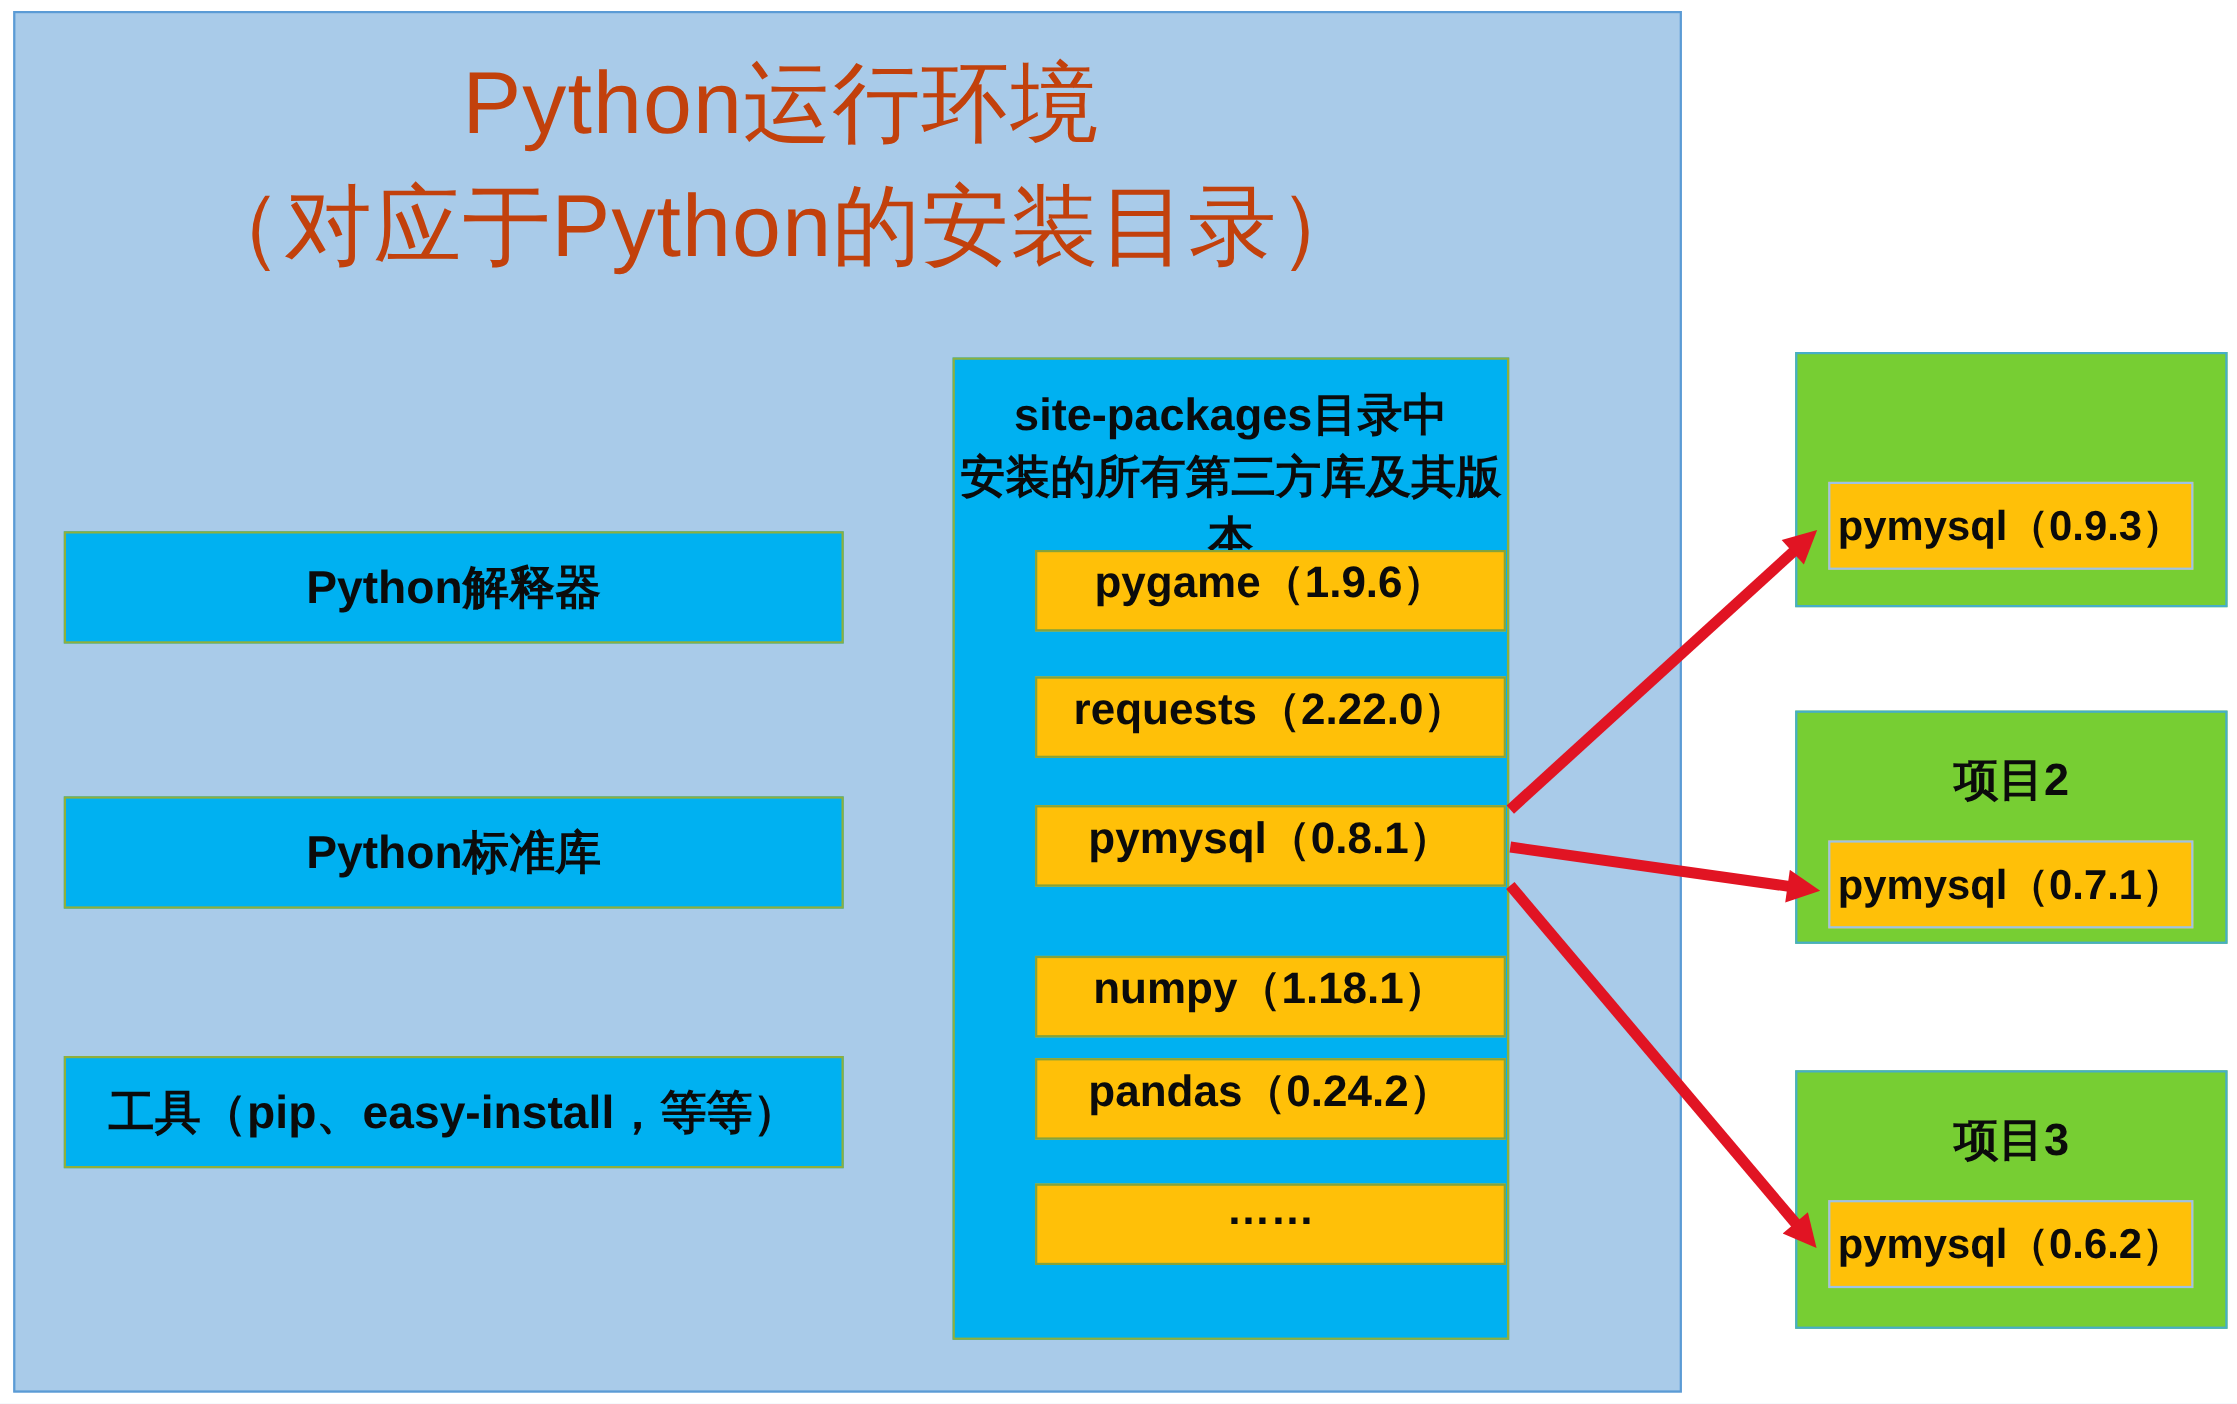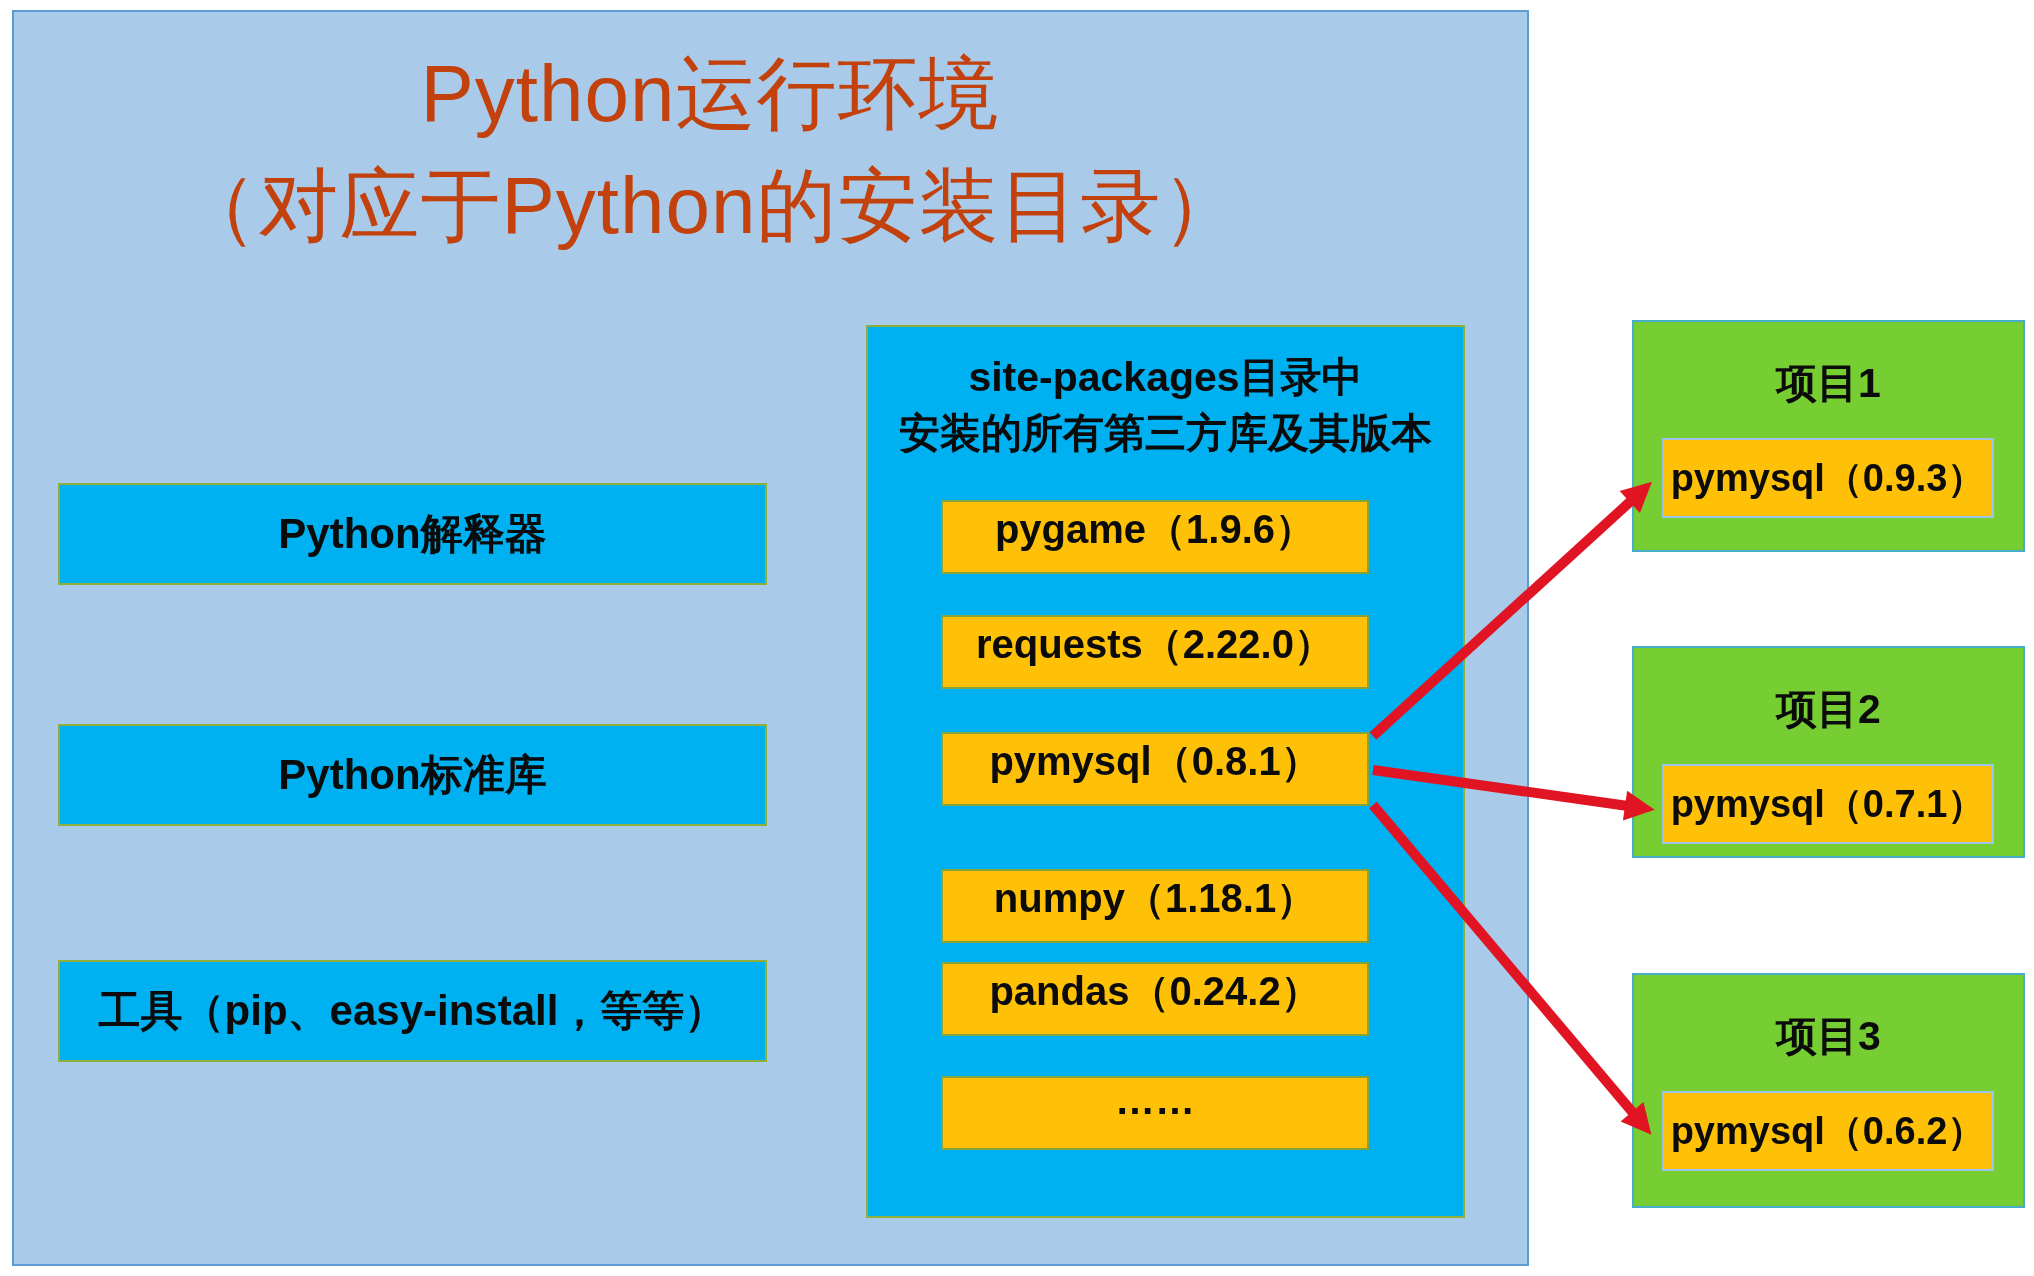--- a/index.html
+++ b/index.html
@@ -30,21 +30,21 @@
     border:2px solid var(--olive-border);
     box-sizing:border-box;
     display:flex;align-items:center;justify-content:center;
     font-size:42px;font-weight:600;
   }
   .comp.c0{top:483px;}
   .comp.c1{top:724px;}
   .comp.c2{top:960px;}
   
   .sp-panel{
-    position:absolute;left:866px;top:325px;width:599px;height:893px;
+    position:absolute;left:866px;top:325px;width:506px;height:893px;
     background:var(--cyan);
     border:2px solid var(--olive-border);
     box-sizing:border-box;
   }
   .sp-heading{
     position:absolute;left:0;top:22px;width:100%;
     text-align:center;font-size:41px;line-height:56px;font-weight:600;
   }
   .pkg{
     position:absolute;left:73px;width:428px;height:74px;
@@ -128,21 +128,20 @@
     </div>
     <div class="pkg k4">
       <span>pandas（0.24.2）</span>
     </div>
     <div class="pkg k5">
       <span>……</span>
     </div>
   </div>
 
   <div class="project p0">
-    <div class="project-name">项目1</div>
     <div class="dep">
       <span>pymysql（0.9.3）</span>
     </div>
   </div>
   <div class="project p1">
     <div class="project-name">项目2</div>
     <div class="dep">
       <span>pymysql（0.7.1）</span>
     </div>
   </div>

